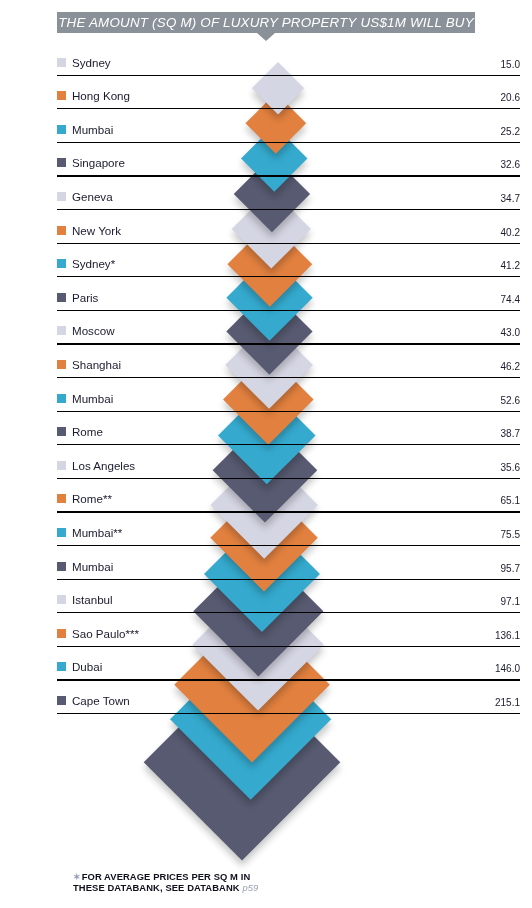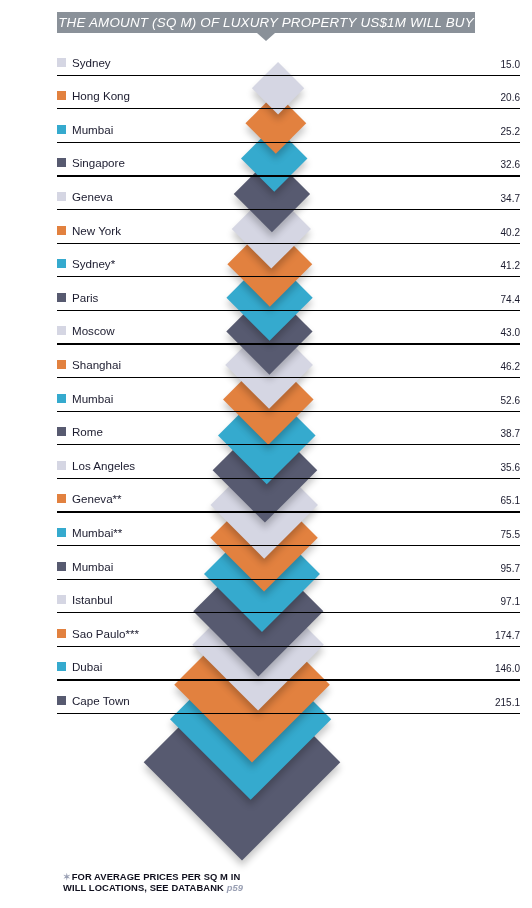--- a/index.html
+++ b/index.html
@@ -45,26 +45,26 @@
     font-size:11.6px;color:#1b1b2e;white-space:nowrap;
   }
   .row .sw{width:9px;height:9px;margin-right:6px;display:inline-block;flex:0 0 auto;}
   .row .val{
     position:absolute;right:0;bottom:5px;
     font-size:10px;color:#1b1b2e;text-align:right;white-space:nowrap;
   }
 
   
   .foot{
-    position:absolute;left:63px;top:872px;width:300px;
+    position:absolute;left:73px;top:872px;width:300px;
     font-size:9.4px;font-weight:bold;color:#10101e;line-height:10.5px;
     letter-spacing:.1px;
   }
   .foot .star{color:#9aa0b4;font-size:9px;margin-right:1px;}
-  .foot .pg{color:#9aa0b4;font-style:italic;font-weight:bold;}
+  .foot .pg{color:#9aa0b4;font-style:italic;font-weight:normal;}
 </style>
 </head>
 <body>
 
 <div id="stage">
 
   <div class="hdr-wrap">
     <div class="hdr-bar">THE AMOUNT (SQ M) OF LUXURY PROPERTY US$1M WILL BUY</div>
     <div class="hdr-point"></div>
   </div>
@@ -233,21 +233,21 @@
         <div class="lbl">
           <span class="sw" style="background: rgb(213, 214, 227);"></span>
           <span>Los Angeles</span>
         </div>
         <div class="val">35.6</div>
       </div>
       <div class="row" style="top: 511.3px;">
         <div class="rule"></div>
         <div class="lbl">
           <span class="sw" style="background: rgb(226, 129, 63);"></span>
-          <span>Geneva**</span>
+          <span>Rome**</span>
         </div>
         <div class="val">65.1</div>
       </div>
       <div class="row" style="top: 544.9px;">
         <div class="rule"></div>
         <div class="lbl">
           <span class="sw" style="background: rgb(53, 170, 206);"></span>
           <span>Mumbai**</span>
         </div>
         <div class="val">75.5</div>
@@ -267,21 +267,21 @@
           <span>Istanbul</span>
         </div>
         <div class="val">97.1</div>
       </div>
       <div class="row" style="top: 645.7px;">
         <div class="rule"></div>
         <div class="lbl">
           <span class="sw" style="background: rgb(226, 129, 63);"></span>
           <span>Sao Paulo***</span>
         </div>
-        <div class="val">174.7</div>
+        <div class="val">136.1</div>
       </div>
       <div class="row" style="top: 679.3px;">
         <div class="rule"></div>
         <div class="lbl">
           <span class="sw" style="background: rgb(53, 170, 206);"></span>
           <span>Dubai</span>
         </div>
         <div class="val">146.0</div>
       </div>
       <div class="row" style="top: 712.9px;">
@@ -289,17 +289,17 @@
         <div class="lbl">
           <span class="sw" style="background: rgb(87, 90, 112);"></span>
           <span>Cape Town</span>
         </div>
         <div class="val">215.1</div>
       </div>
     </div>
 
   <div class="foot">
     <span class="star">✶</span><span>FOR AVERAGE PRICES PER SQ M IN</span><br>
-    <span>WILL LOCATIONS, SEE DATABANK</span>
+    <span>THESE DATABANK, SEE DATABANK</span>
     <span class="pg">p59</span>
   </div>
 
 </div>
 
 </body></html>

